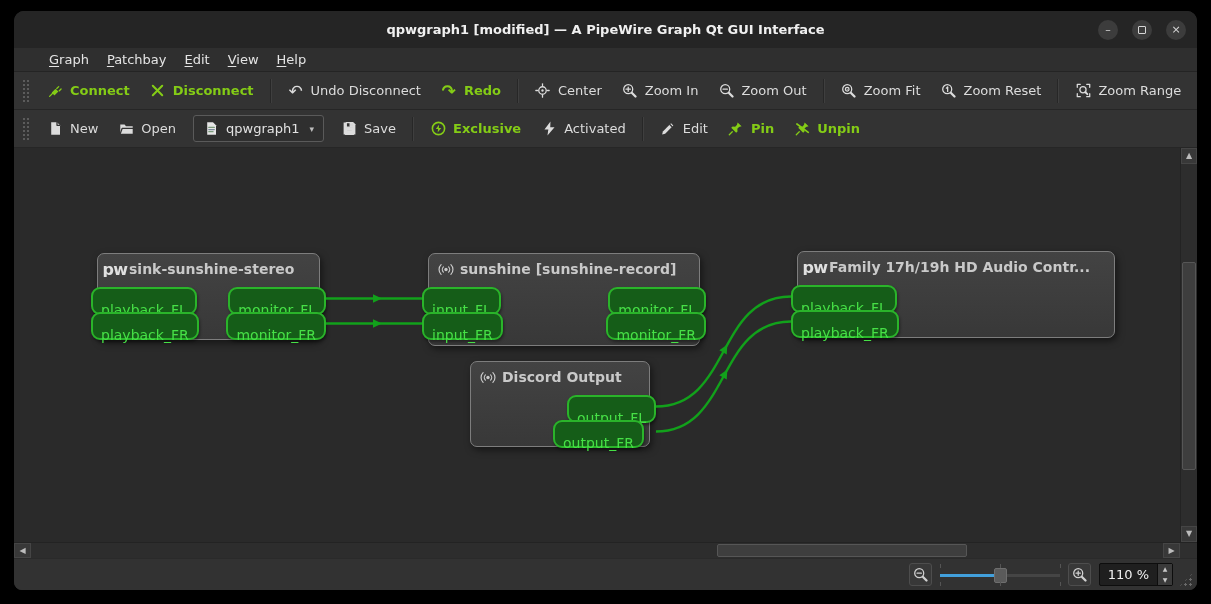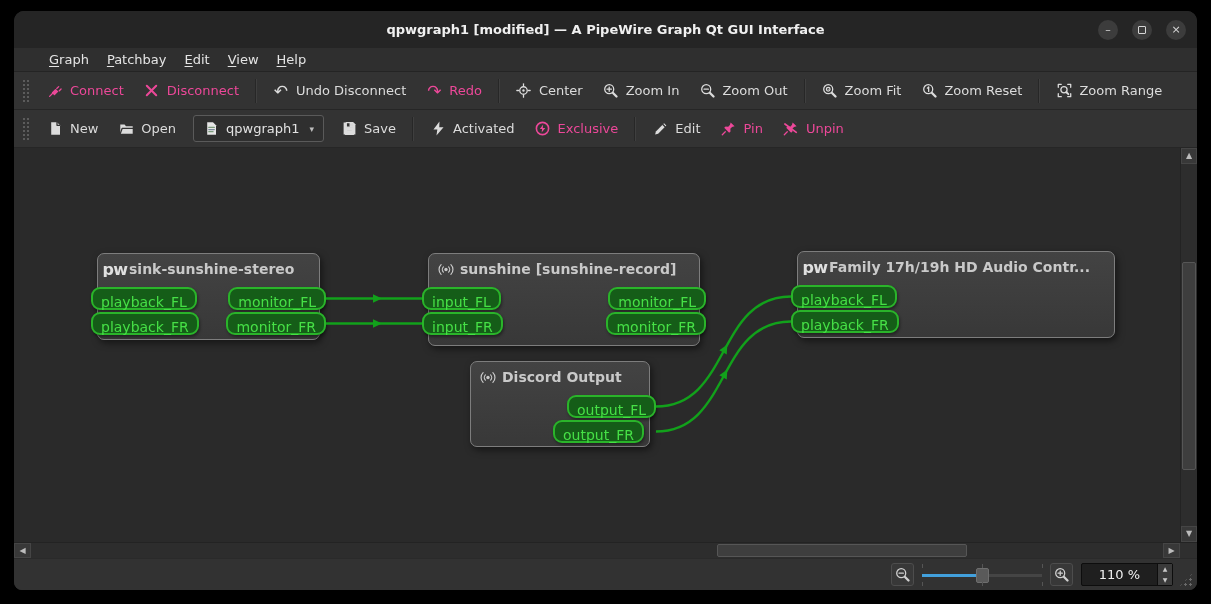--- a/index.html
+++ b/index.html
@@ -22,21 +22,21 @@
   .menu-item { color:#e4e4e4; font-size:13px; padding:2px 9px; }
   .menu-item u { text-decoration:underline; text-underline-offset:2px; }
   
   .toolbar { height:38px; background:#333333; display:flex; align-items:center;
              padding:0 4px; border-bottom:1px solid #262626; flex:0 0 auto; }
   .tb-handle { width:7px; height:24px; margin:0 8px 0 4px;
                background-image:radial-gradient(#5c5c5c 1px, transparent 1.1px);
                background-size:4px 4px; }
   .tb-btn { display:flex; align-items:center; gap:7px; padding:0 10px; height:30px;
             color:#dcdcdc; font-size:13px; white-space:nowrap; }
-  .tb-btn.disabled { color:#ec4899; }
+  .tb-btn.disabled { color:#84cc16;font-weight:bold; }
   .tb-ico { display:flex; align-items:center; justify-content:center; width:16px; height:16px; }
   .tb-uni { font-size:17px; line-height:14px; }
   .tb-sep { width:0; height:24px; border-left:1px solid #272727; border-right:1px solid #3f3f3f; margin:0 6px; }
   .tb-combo { display:flex; align-items:center; gap:7px; background:#2f2f2f;
               border:1px solid #5a5a5a; border-radius:3px; height:27px; padding:0 9px;
               color:#e2e2e2; font-size:13px; margin:0 7px; }
   .combo-arrow { font-size:9px; color:#bdbdbd; margin-left:3px; }
   
   .main-row { flex:1 1 auto; display:flex; min-height:0; }
   .canvas { position:relative; width:1166px; background:#2a2a2a; overflow:hidden; }
@@ -57,37 +57,37 @@
   .scroll-corner { width:17px; background:#2f2f2f; }
   
   .node { position:absolute; background:linear-gradient(#434343,#383838);
           border:1px solid #7d7d7d; border-radius:7px;
           box-shadow:2px 3px 7px rgba(0,0,0,0.5); }
   .node-title { display:flex; align-items:center; gap:6px; padding:7px 10px 0 9px;
                 color:#c9c9c9; font-size:14px; font-weight:bold; white-space:nowrap; overflow:hidden; }
   .pw-glyph { font-size:16px; font-weight:bold; color:#e0e0e0; letter-spacing:-0.5px; }
   .port { position:absolute; height:23px; line-height:19px; border:2px solid #2ab42a;
           border-radius:9px; background:#155d18; color:#46e046; font-size:14px;
-          padding:4px 8px; white-space:nowrap; box-shadow:1px 2px 3px rgba(0,0,0,0.4);text-align:right; }
+          padding:12px 8px; white-space:nowrap; box-shadow:1px 2px 3px rgba(0,0,0,0.4);text-align:right; }
   svg.links { position:absolute; left:0; top:0; pointer-events:none; }
   
   .statusbar { height:32px; background:#323232; border-top:1px solid #2a2a2a;
                display:flex; align-items:center; justify-content:flex-end;
                padding-right:24px; gap:8px; position:relative; flex:0 0 auto; }
   .zoom-btn { width:23px; height:23px; border:1px solid #4d4d4d; border-radius:3px;
               background:#383838; color:#d0d0d0; display:flex; align-items:center; justify-content:center; }
   .slider { position:relative; width:120px; height:20px; }
   .slider-track { position:absolute; left:0; right:0; top:9px; height:3px; background:#454545; }
   .slider-fill { position:absolute; left:0; top:9px; height:3px; background:#42a0dc; }
   .slider-handle { position:absolute; top:3px; width:13px; height:15px;
                    background:#5a5a5a; border:1px solid #6e6e6e; border-radius:2px; }
   .slider-tick { position:absolute; width:1px; height:4px; background:#555; }
   .spinbox { display:flex; align-items:center; height:23px; background:#1f1f1f;
              border:1px solid #0d0d0d; border-radius:2px; }
-  .spin-value { color:#f0f0f0; font-size:13px; padding:0 17px; min-width:46px; text-align:center; }
+  .spin-value { color:#f0f0f0; font-size:13px; padding:0 8px; min-width:46px; text-align:center; }
   .spin-btns { width:15px; height:100%; background:#3a3a3a; border-left:1px solid #0d0d0d;
                display:flex; flex-direction:column; }
   .spin-btns span { flex:1; display:flex; align-items:center; justify-content:center;
                     color:#c8c8c8; font-size:6px; line-height:1; }
   .resize-grip { position:absolute; right:4px; bottom:3px; width:14px; height:14px;
                  background-image:radial-gradient(#6a6a6a 1px, transparent 1.2px);
                  background-size:5px 5px; background-position:bottom right;
                  clip-path:polygon(100% 0, 100% 100%, 0 100%); }
 </style>
 </head>
@@ -260,36 +260,36 @@
             <path d="M1.5 1.5 H11 L12.5 3 V12.5 H1.5 Z" fill="currentColor" stroke="none"></path>
             <rect x="4" y="1.5" width="6" height="4.2" fill="#333333"></rect>
             <rect x="7.6" y="2.2" width="1.6" height="2.8" fill="currentColor"></rect>
             <rect x="3.4" y="7.8" width="7.2" height="4.7" fill="#333333"></rect>
             <rect x="4.2" y="8.6" width="5.6" height="3.1" fill="currentColor"></rect>
           </svg>
         </div>
         <div class="">Save</div>
       </div>
       <div class="tb-sep"></div>
-      <div class="tb-btn">
-        <div class="tb-ico">
-          <svg width="15" height="15" viewBox="0 0 14 14" fill="none" stroke="currentColor" stroke-width="1.2" stroke-linecap="round" stroke-linejoin="round">
-            <polygon points="7.9,0.5 2.3,7.9 5.9,7.9 5.1,13.5 11.7,5.9 7.7,5.9" fill="currentColor" stroke="none"></polygon>
-          </svg>
-        </div>
-        <div class="">Activated</div>
-      </div>
       <div class="tb-btn disabled">
         <div class="tb-ico">
           <svg width="15" height="15" viewBox="0 0 14 14" fill="none" stroke="currentColor" stroke-width="1.2" stroke-linecap="round" stroke-linejoin="round">
             <circle cx="7" cy="7" r="5.7" stroke-width="1.5"></circle>
             <polygon points="7.6,3.2 4.5,7.5 6.6,7.5 6.2,10.8 9.6,6.5 7.3,6.5" fill="currentColor" stroke="none"></polygon>
           </svg>
         </div>
         <div class="">Exclusive</div>
+      </div>
+      <div class="tb-btn">
+        <div class="tb-ico">
+          <svg width="15" height="15" viewBox="0 0 14 14" fill="none" stroke="currentColor" stroke-width="1.2" stroke-linecap="round" stroke-linejoin="round">
+            <polygon points="7.9,0.5 2.3,7.9 5.9,7.9 5.1,13.5 11.7,5.9 7.7,5.9" fill="currentColor" stroke="none"></polygon>
+          </svg>
+        </div>
+        <div class="">Activated</div>
       </div>
       <div class="tb-sep"></div>
       <div class="tb-btn">
         <div class="tb-ico">
           <svg width="15" height="15" viewBox="0 0 14 14" fill="none" stroke="currentColor" stroke-width="1.2" stroke-linecap="round" stroke-linejoin="round">
             <polygon points="2,12.5 2.7,9.7 10.3,2.1 12.4,4.2 4.8,11.8" fill="currentColor" stroke="none"></polygon>
             <line x1="9.2" y1="3.2" x2="11.3" y2="5.3" stroke="#333333"></line>
           </svg>
         </div>
         <div class="">Edit</div>

